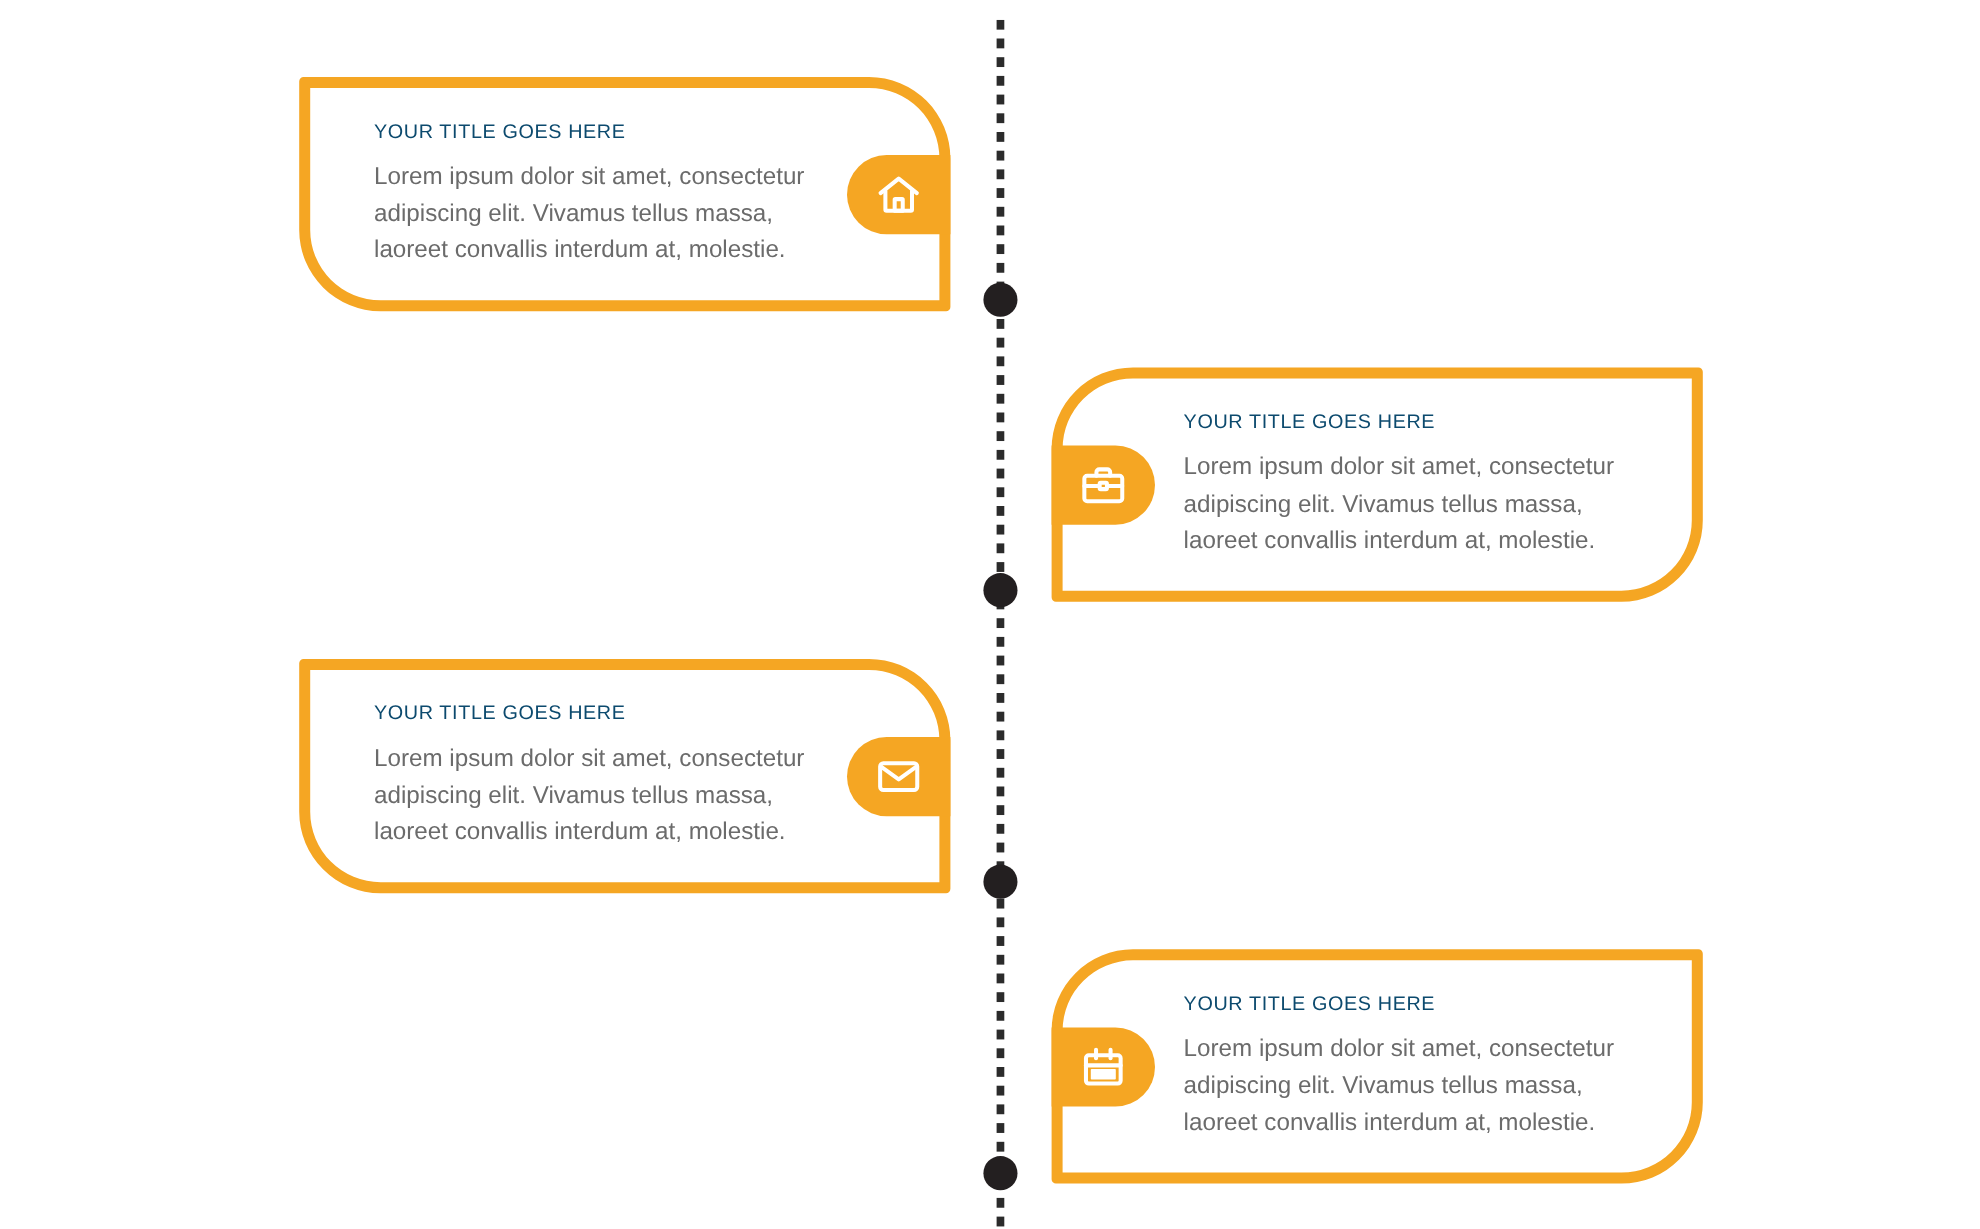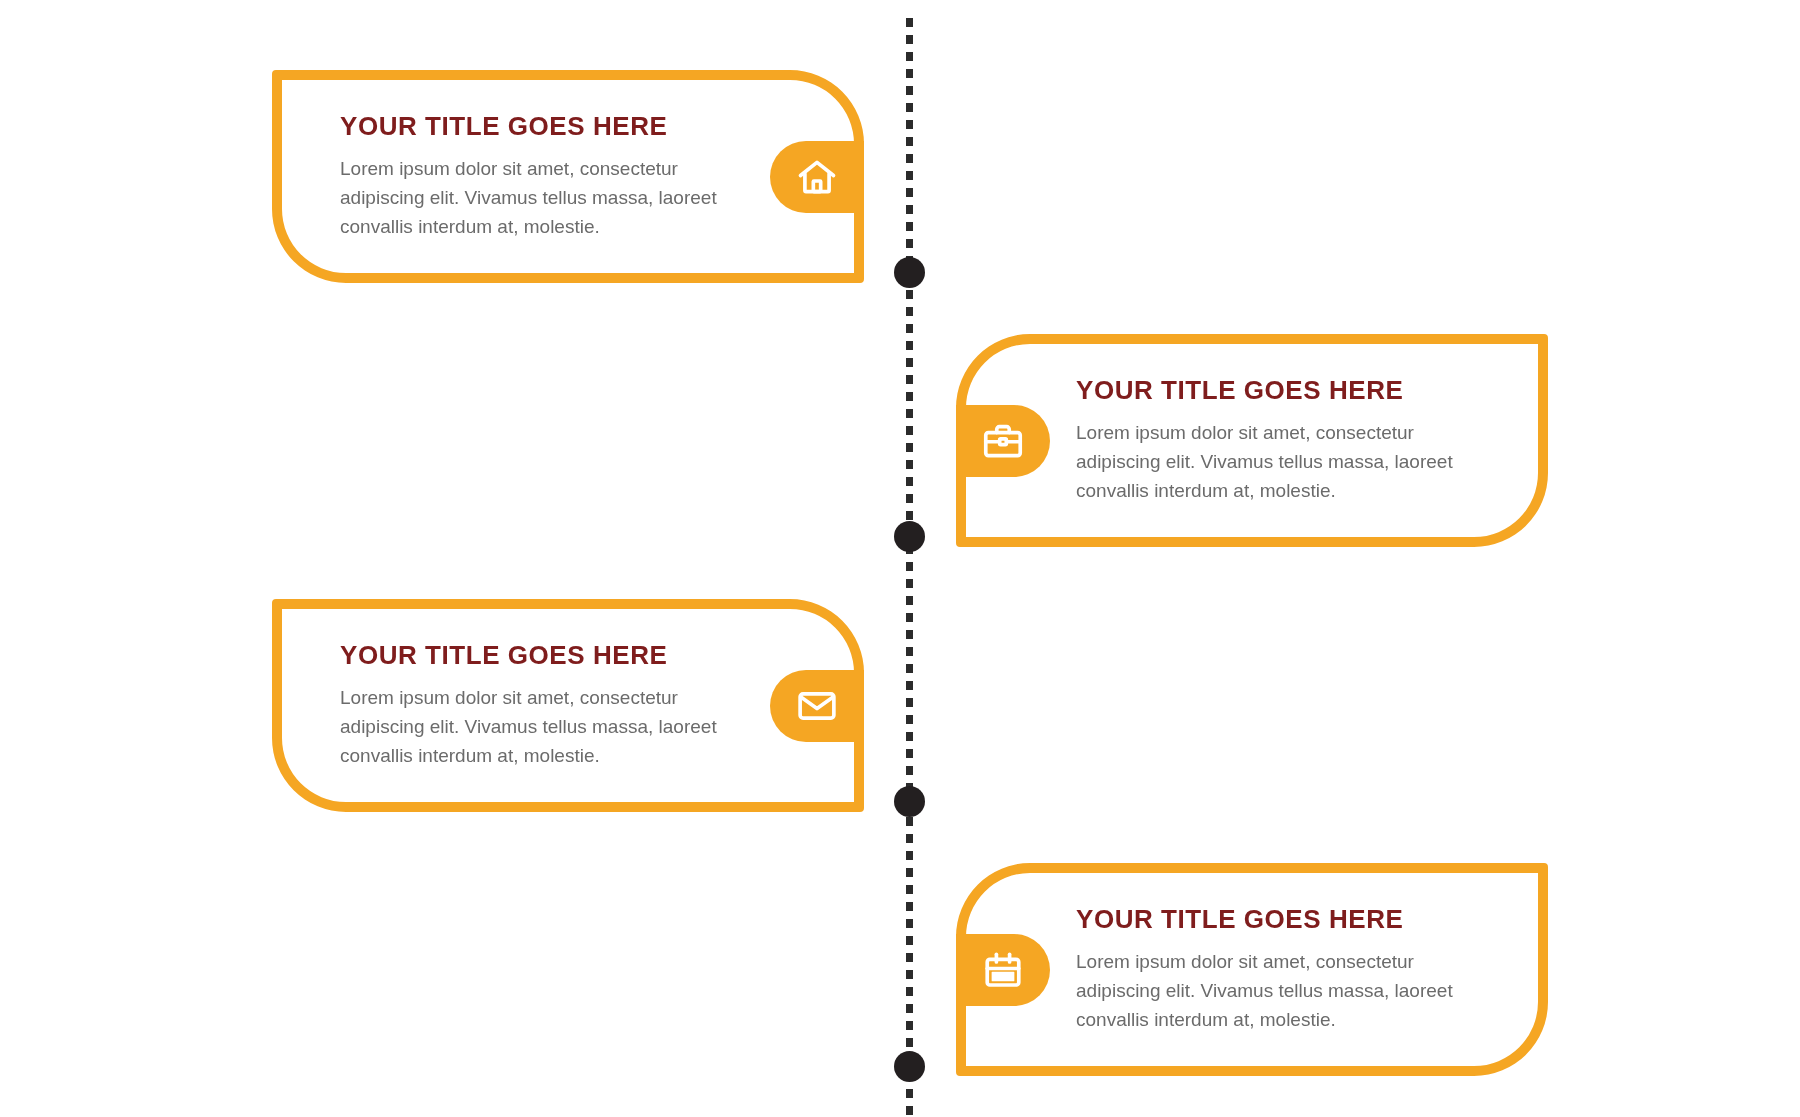--- a/index.html
+++ b/index.html
@@ -74,30 +74,30 @@
     height: 100%;
     display: flex;
     flex-direction: column;
     justify-content: center;
   }
 
   .card.left .card-body  { left: 58px;  width: 420px; align-items: flex-start; text-align: left; }
   .card.right .card-body { right: 42px; width: 420px; align-items: flex-start; text-align: left; }
 
   .card-title {
-    font-size: 26px;
-    font-weight: bold;
+    font-size: 18px;
+    font-weight: normal;
     letter-spacing: 0.55px;
-    color: #7f1d1d;
+    color: #0c4a6e;
     margin-bottom: 13px;
     white-space: nowrap;
   }
 
   .card-text {
-    font-size: 19px;
+    font-size: 22px;
     line-height: 1.52;
     color: #6b6b6b;
     max-width: 408px;
   }
 
   
   .icon-badge {
     position: absolute;
     width: 94px;
     height: 72px;

